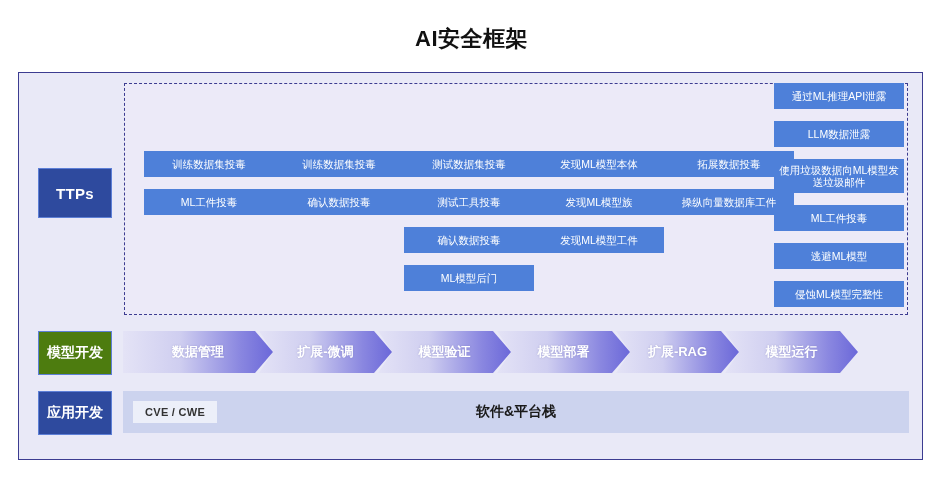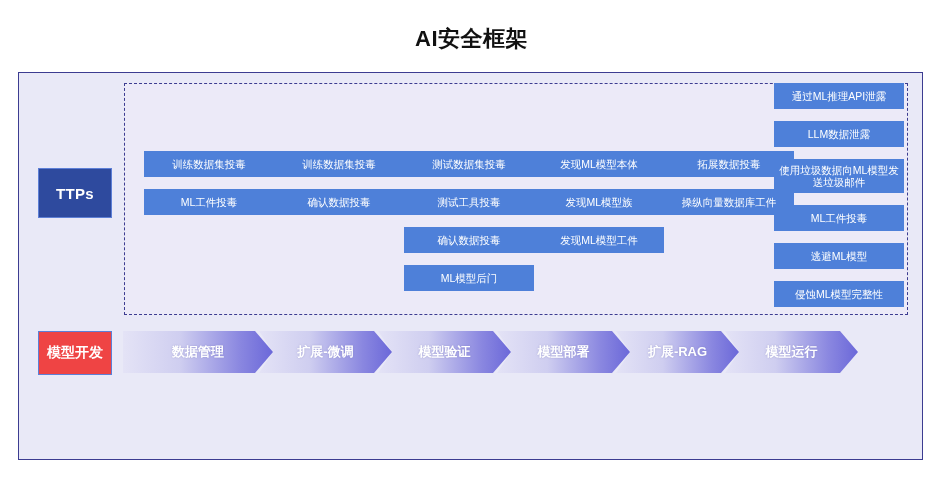--- a/index.html
+++ b/index.html
@@ -97,21 +97,21 @@
     top: 252px;
     width: 100%;
     height: 56px;
   }
   #model-dev-label {
     position: absolute;
     left: 19px;
     top: 6px;
     width: 72px;
     height: 42px;
-    background: #ef4444;
+    background: #4d7c0f;
     border: 1.5px solid #5d7fd6;
     color: #ffffff;
     font-size: 14px;
     font-weight: bold;
     display: flex;
     align-items: center;
     justify-content: center;
   }
   #arrow-track {
     position: absolute;
@@ -241,14 +241,21 @@
     <div id="arrow-track">
         <div class="arrow-seg first" style="left: 0px; width: 150px; z-index: 20;">数据管理</div>
         <div class="arrow-seg" style="left: 136px; width: 133px; z-index: 19;">扩展-微调</div>
         <div class="arrow-seg" style="left: 255px; width: 133px; z-index: 18;">模型验证</div>
         <div class="arrow-seg" style="left: 374px; width: 133px; z-index: 17;">模型部署</div>
         <div class="arrow-seg" style="left: 602px; width: 133px; z-index: 15;">模型运行</div>
         <div class="arrow-seg" style="left: 493px; width: 123px; z-index: 16;">扩展-RAG</div>
       </div>
   </div>
 
+  <div id="appdev-row">
+    <div id="app-dev-label">应用开发</div>
+    <div id="platform-bar">
+      <div id="cve-chip">CVE / CWE</div>
+      <div id="platform-title">软件&amp;平台栈</div>
+    </div>
+  </div>
 
 </div>
 
 </body></html>

